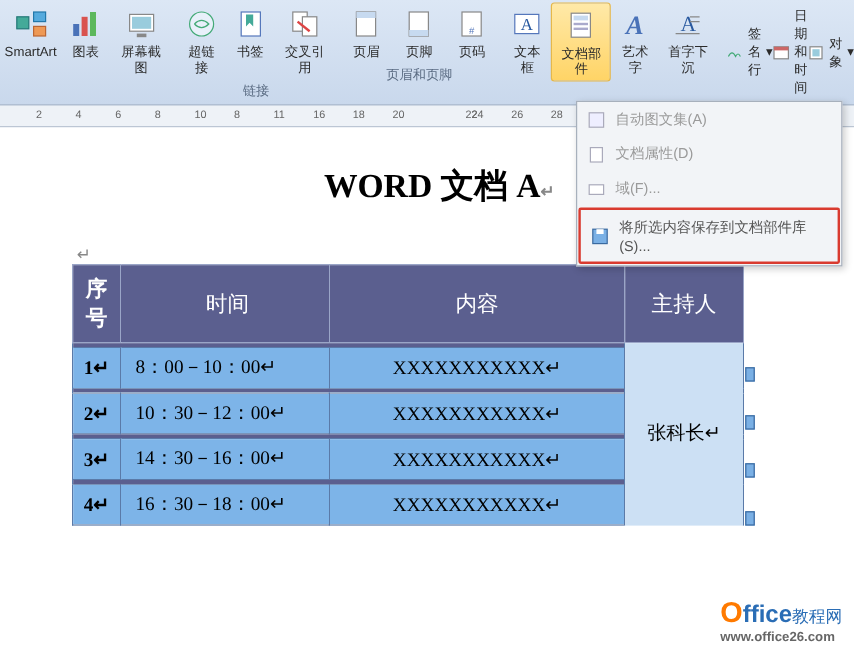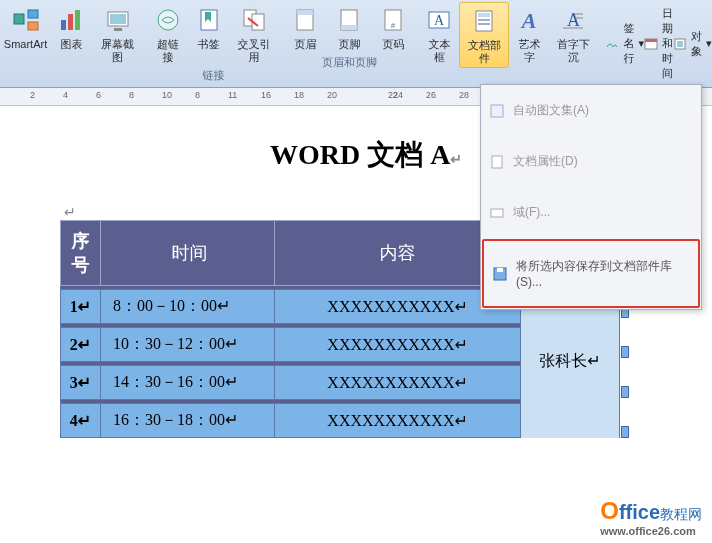--- a/index.html
+++ b/index.html
@@ -13,21 +13,21 @@
     .sep { width: 1px; background: #a7b7cc; margin: 4px 2px; align-self: stretch; }
     .group-label { text-align: center; font-size: 11px; color: #5a6b82; padding: 2px 0 4px; }
     .group { display: flex; flex-direction: column; }
     .group-row { display: flex; }
     .highlight { background: linear-gradient(#ffe9a8, #ffd466); border: 1px solid #e6b84a; border-radius: 3px; }
     .ribbon-right { display: flex; flex-direction: row; padding: 4px 8px; gap: 0; font-size: 11px; }
     .ribbon-right-item { display: flex; align-items: center; gap: 4px; color: #2b2b2b; }
     .mini-ico { width: 14px; height: 14px; }
     
     .dropdown-menu { position: absolute; top: 84px; left: 480px; background: #f2f4f7; border: 1px solid #a7b0bc; box-shadow: 2px 2px 6px rgba(0,0,0,0.2); width: 222px; z-index: 20; }
-    .menu-item { display: flex; align-items: center; padding: 17px 8px; font-size: 12px; color: #555; gap: 8px; }
+    .menu-item { display: flex; align-items: center; padding: 6px 8px; font-size: 12px; color: #555; gap: 8px; }
     .menu-item .menu-ico { width: 16px; height: 16px; display: inline-block; }
     .menu-item.disabled { color: #9a9a9a; }
     .menu-highlight { border: 2px solid #d93a2f; border-radius: 2px; margin: 1px; }
     
     .ruler { height: 18px; background: #eef2f7; border-bottom: 1px solid #bcc6d4; position: relative; font-size: 9px; color: #666; }
     .ruler-mark { position: absolute; top: 2px; }
     
     .doc-area { padding: 10px 40px 0 60px; background: #fff; }
     .doc-title { font-family: "SimSun", serif; font-size: 28px; font-weight: bold; text-align: center; margin: 20px 0 30px; }
     .para-mark { color: #888; font-size: 14px; }

